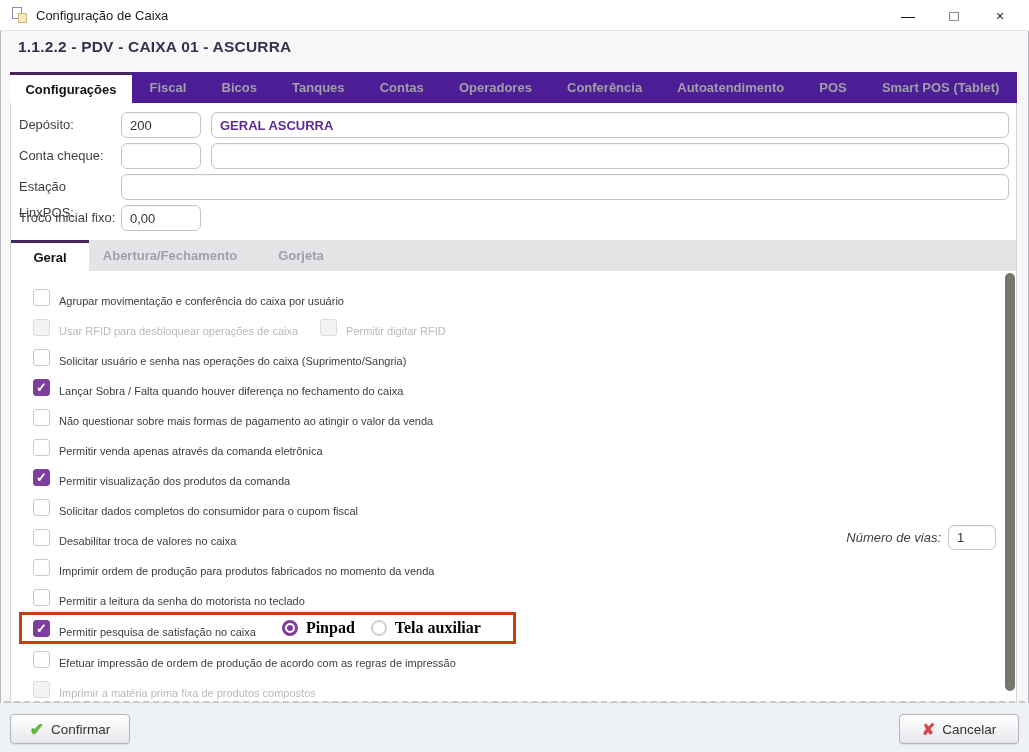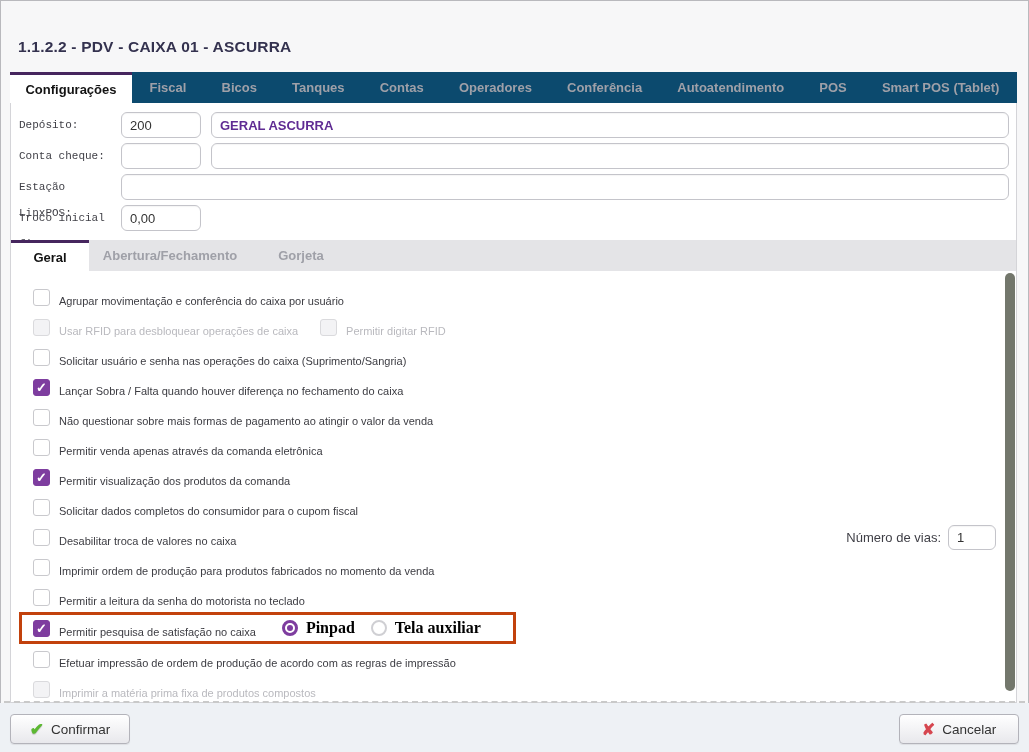--- a/index.html
+++ b/index.html
@@ -22,32 +22,32 @@
     width:46px; height:31px; background:transparent; border:none; font-family:inherit;
     font-size:14px; color:#1a1a1a; display:flex; align-items:center; justify-content:center; cursor:default;
   }
   .wc-max { font-size:15px; }
   
   .page-header {
     position:absolute; left:18px; top:38px; font-size:15.5px; font-weight:700;
     color:#34324f; letter-spacing:.2px;
   }
   
-  .tabstrip { position:absolute; left:10px; top:72px; width:1007px; height:31px; background:#0c4a6e; display:flex; }
+  .tabstrip { position:absolute; left:10px; top:72px; width:1007px; height:31px; background:#4c1d95; display:flex; }
   .tab {
     flex:1 1 auto; display:flex; align-items:center; justify-content:center;
     font-size:13px; font-weight:700; color:#9fa0a8; padding:0 8px; white-space:nowrap; cursor:default;
   }
   .tab.active { flex:0 0 122px; background:#fff; border-top:3px solid #46265e; color:#131313; }
   
   .panel {
     position:absolute; left:10px; top:103px; width:1007px; height:600px; background:#fff;
     border:1px solid #d4d4d8; border-top:none; overflow:hidden;
   }
-  .f-label { position:absolute; font-size:11px; color:#3f3f46; line-height:26px; left:8px; width:102px;font-family:Liberation Mono, monospace; }
+  .f-label { position:absolute; font-size:13px; color:#3f3f46; line-height:26px; left:8px; width:102px; }
   .inp {
     position:absolute; height:26px; border:1px solid #c4c4ca; border-radius:6px; background:#fff;
     font-family:inherit; font-size:13px; color:#333; padding:0 8px;
     box-shadow: inset 0 1px 1px rgba(0,0,0,.04);
   }
   .inp.name-field { font-weight:700; color:#5f2b93; }
   .r1 { top:9px; } .r2 { top:40px; } .r3 { top:71px; } .r4 { top:102px; }
   .small-inp { left:110px; width:80px; }
   .big-inp { left:200px; width:798px; }
   .estacao-inp { left:110px; width:888px; }
@@ -87,21 +87,21 @@
     margin-right:8px; flex:none; position:relative; cursor:default;
   }
   .radio.selected { border:3px solid #7e3d9f; }
   .radio.selected::after {
     content:""; position:absolute; left:2px; top:2px; width:6px; height:6px;
     border-radius:50%; background:#7e3d9f;
   }
   .radio-label { font-size:16px; font-weight:700; color:#000; margin-right:16px; white-space:nowrap;font-family:Liberation Serif, serif; }
   
   .vias { position:absolute; top:421px; right:20px; height:26px; display:flex; align-items:center; }
-  .vias-label { font-size:13px; color:#3f3f46; margin-right:7px; white-space:nowrap; }
+  .vias-label { font-size:13px; color:#3f3f46; margin-right:7px; white-space:nowrap;font-style:italic; }
   .vias-inp { position:static; width:48px; height:25px; }
   
   .scroll-thumb {
     position:absolute; left:994px; top:170px; width:10px; height:418px;
     background:#73776c; border-radius:5px;
   }
   
   .dash-sep { position:absolute; left:4px; top:701px; width:1021px; border-top:2px dashed #c9c9c9; }
   .footer { position:absolute; left:0; top:703px; width:100%; height:49px; background:#eef1f5; }
   .btn {
@@ -113,20 +113,32 @@
   .btn-confirm { left:10px; }
   .btn-cancel { left:899px; }
   .ico-check { color:#5cb832; font-size:17px; font-weight:700; text-shadow:0 1px 1px rgba(0,0,0,.2); }
   .ico-x { color:#d6464f; font-size:16px; font-weight:700; }
 </style>
 </head>
 <body>
 
 <div class="win">
 
+  <div class="titlebar">
+    <span class="app-icon">
+        <span class="back"></span>
+        <span class="front"></span>
+      </span>
+    <span class="tb-title">Configuração de Caixa</span>
+    <div class="win-controls">
+      <button class="wc">—</button>
+      <button class="wc wc-max">□</button>
+      <button class="wc">×</button>
+    </div>
+  </div>
 
   <div class="page-header">1.1.2.2 - PDV - CAIXA 01 - ASCURRA</div>
 
   <div class="tabstrip">
     <div class="tab active">Configurações</div>
     <div class="tab inactive">Fiscal</div>
     <div class="tab inactive">Bicos</div>
     <div class="tab inactive">Tanques</div>
     <div class="tab inactive">Contas</div>
     <div class="tab inactive">Operadores</div>

